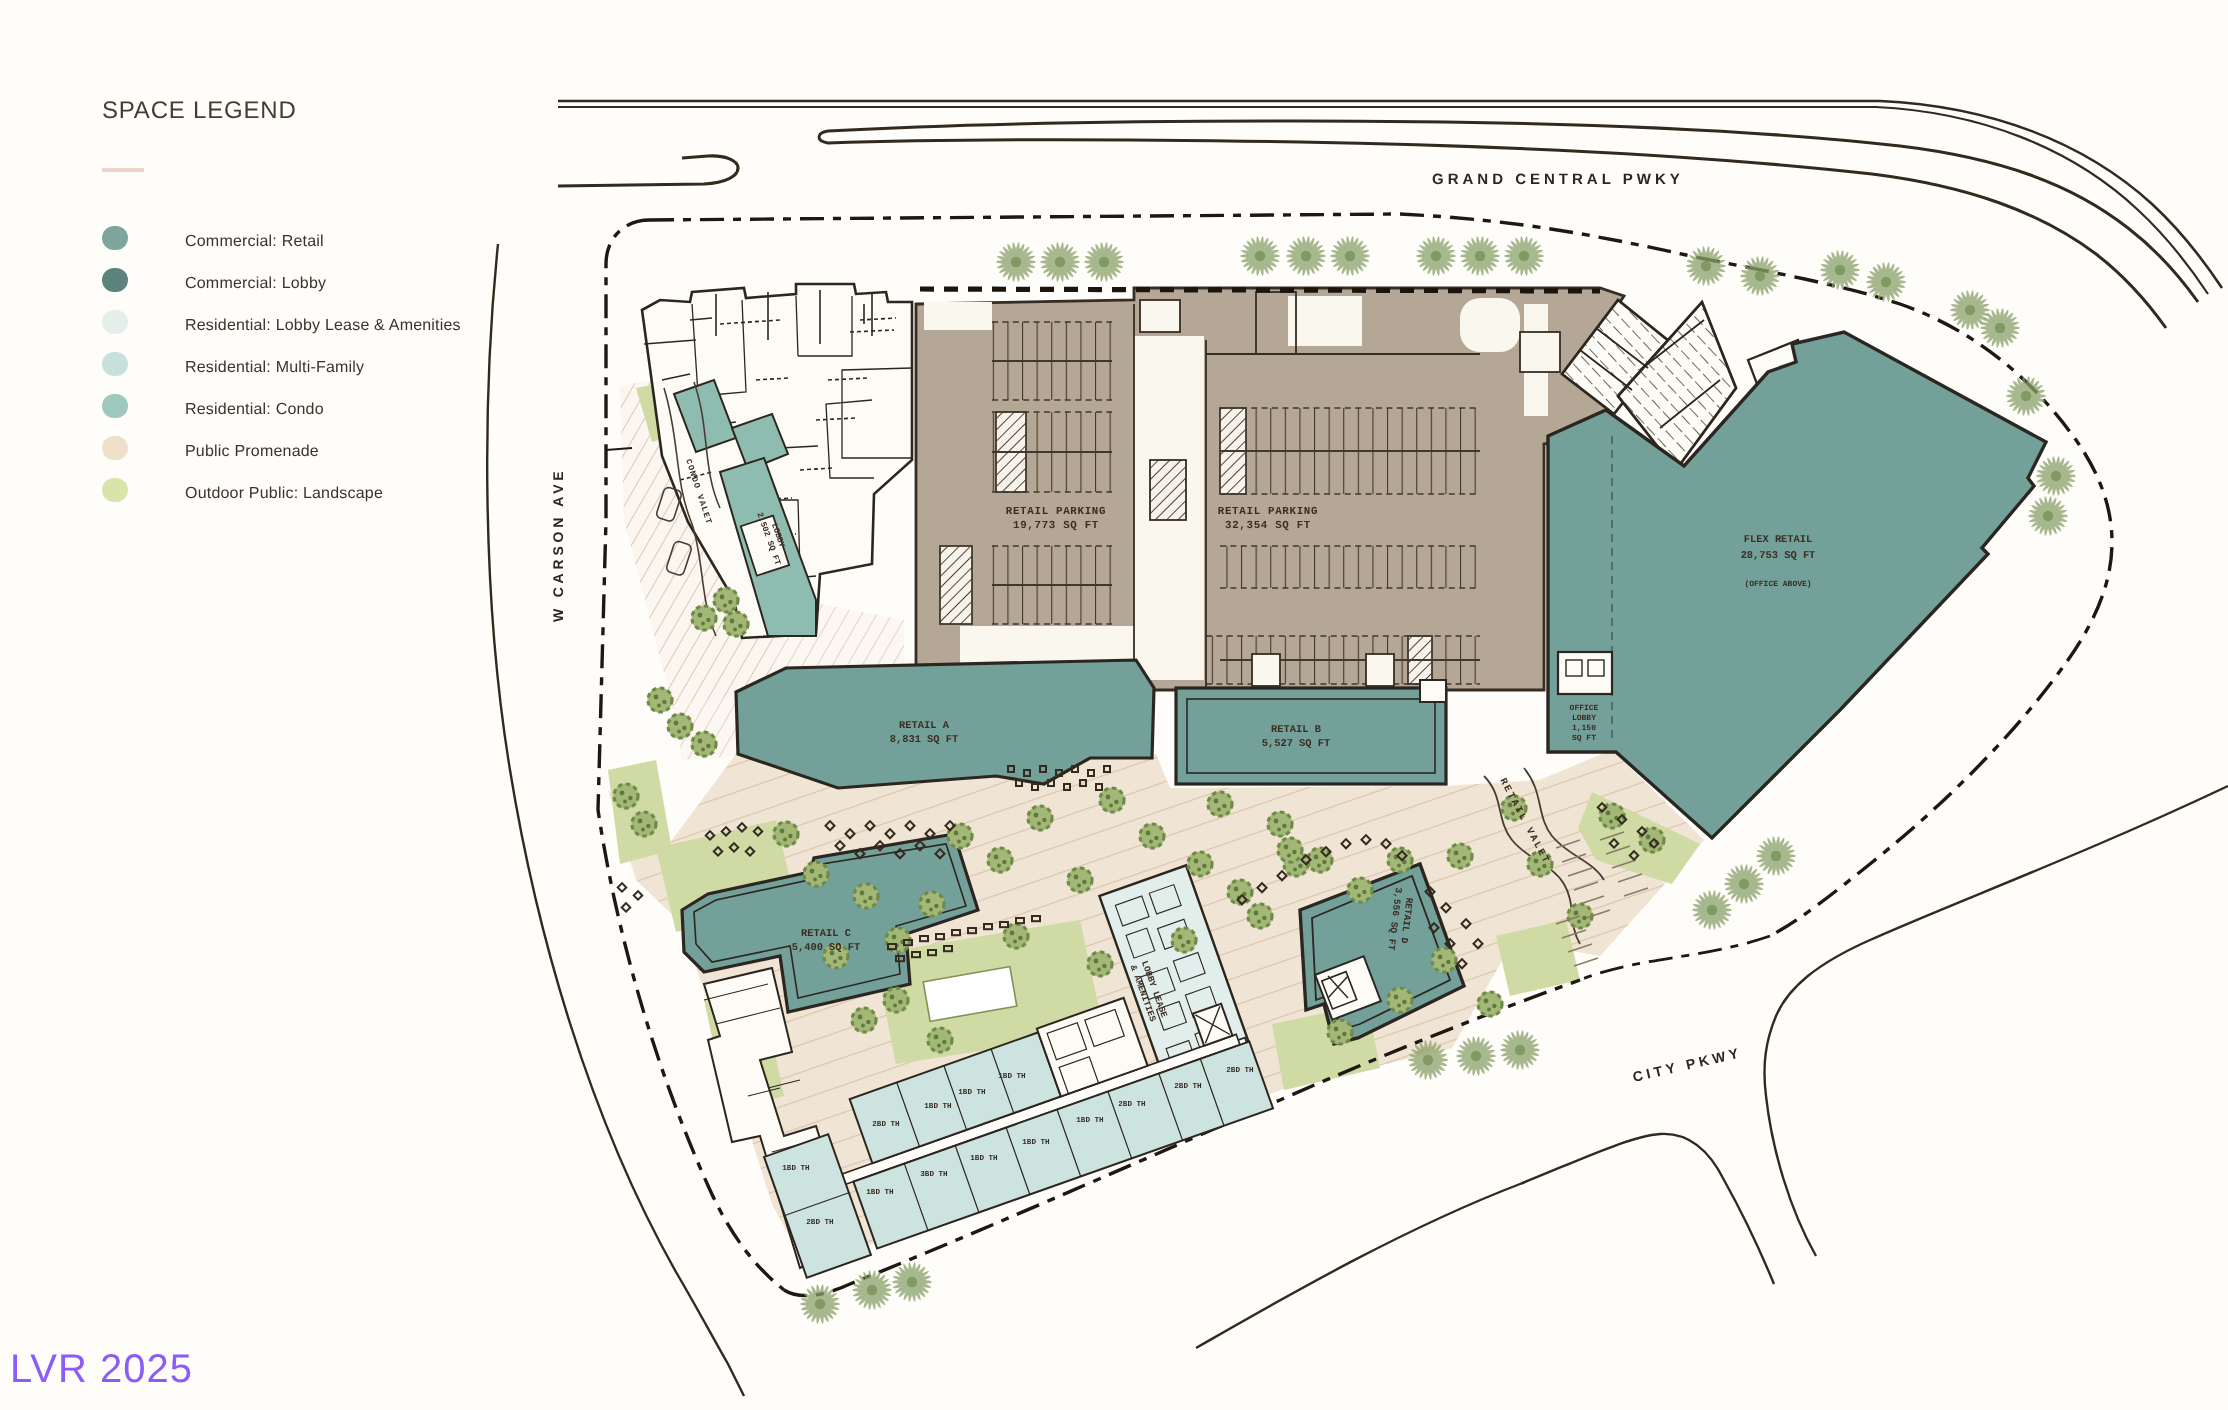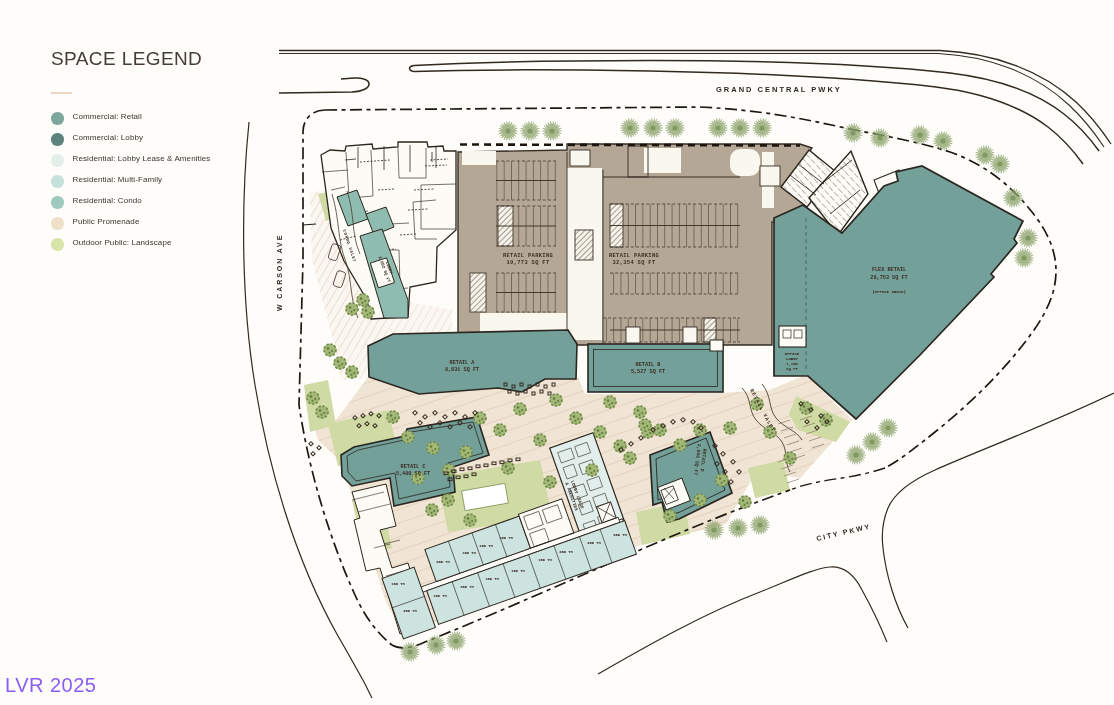--- a/index.html
+++ b/index.html
@@ -1,20 +1,20 @@
 <!DOCTYPE html>
 <html><head>
 <meta charset="utf-8">
 <style>
 html,body{margin:0;padding:0;width:1114px;height:705px;overflow:hidden;background:#fefdfa;}
 #page{position:relative;width:1114px;height:705px;background:#fefdfa;font-family:"Liberation Sans",sans-serif;}
 #legend{position:absolute;left:51px;top:48px;}
-#legend h1{margin:0;font-size:19px;font-weight:normal;letter-spacing:0.4px;color:#463c33;font-family:"Liberation Sans",sans-serif;}
+#legend h1{margin:0;font-size:12px;font-weight:normal;letter-spacing:0.4px;color:#463c33;font-family:"Liberation Sans",sans-serif;}
 #legend .rule{width:21px;height:2px;background:#ecd6ca;margin-top:22px;margin-bottom:18px;}
-.li{display:flex;align-items:flex-start;height:21px;}
+.li{display:flex;align-items:flex-end;height:21px;gap:20px;}
 .sw{width:12.5px;height:12.5px;border-radius:50%;margin-right:9px;flex:none;}
 .li span{font-size:8px;color:#3b332c;letter-spacing:0.1px;}
 #lvr{position:absolute;left:5px;top:674px;font-size:20px;color:#8b5cf6;letter-spacing:0.5px;}
 svg{position:absolute;left:0;top:0;}
 .lbl{font-family:"Liberation Mono",monospace;font-weight:bold;fill:#3a2d22;}
 .rd{font-family:"Liberation Sans",sans-serif;font-weight:bold;fill:#2e2620;}
 </style>
 </head>
 <body>
 <div id="page">

